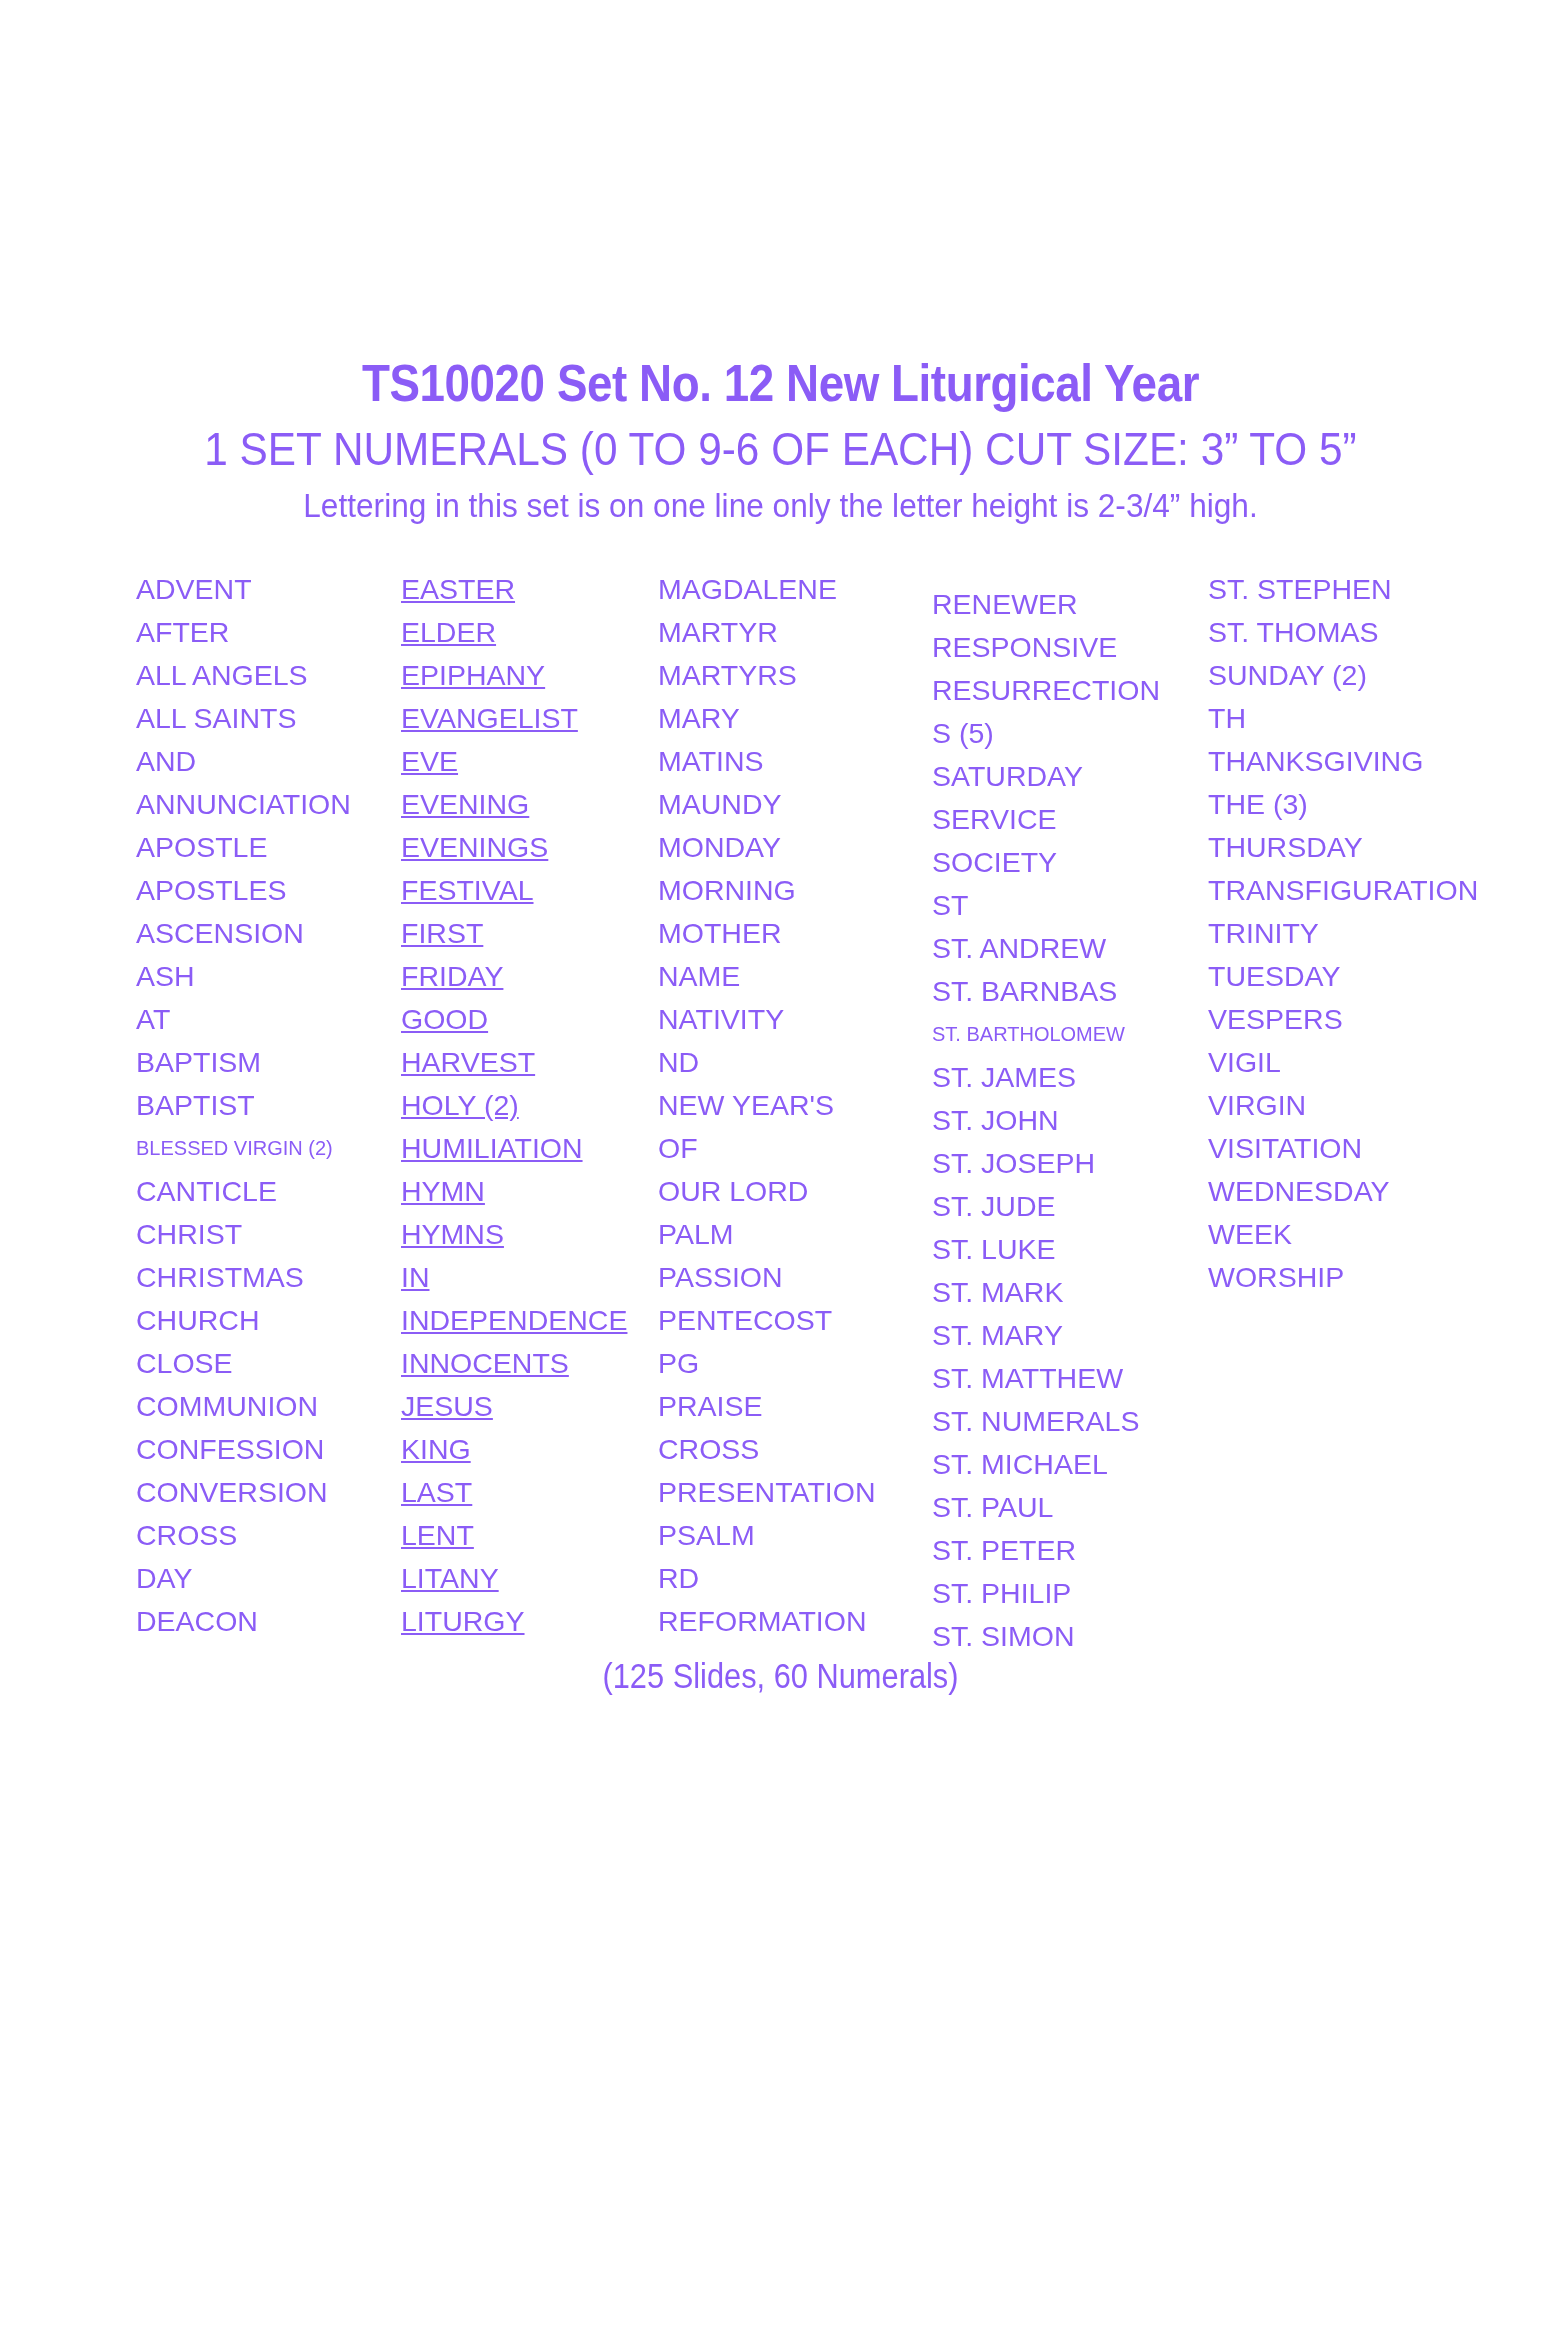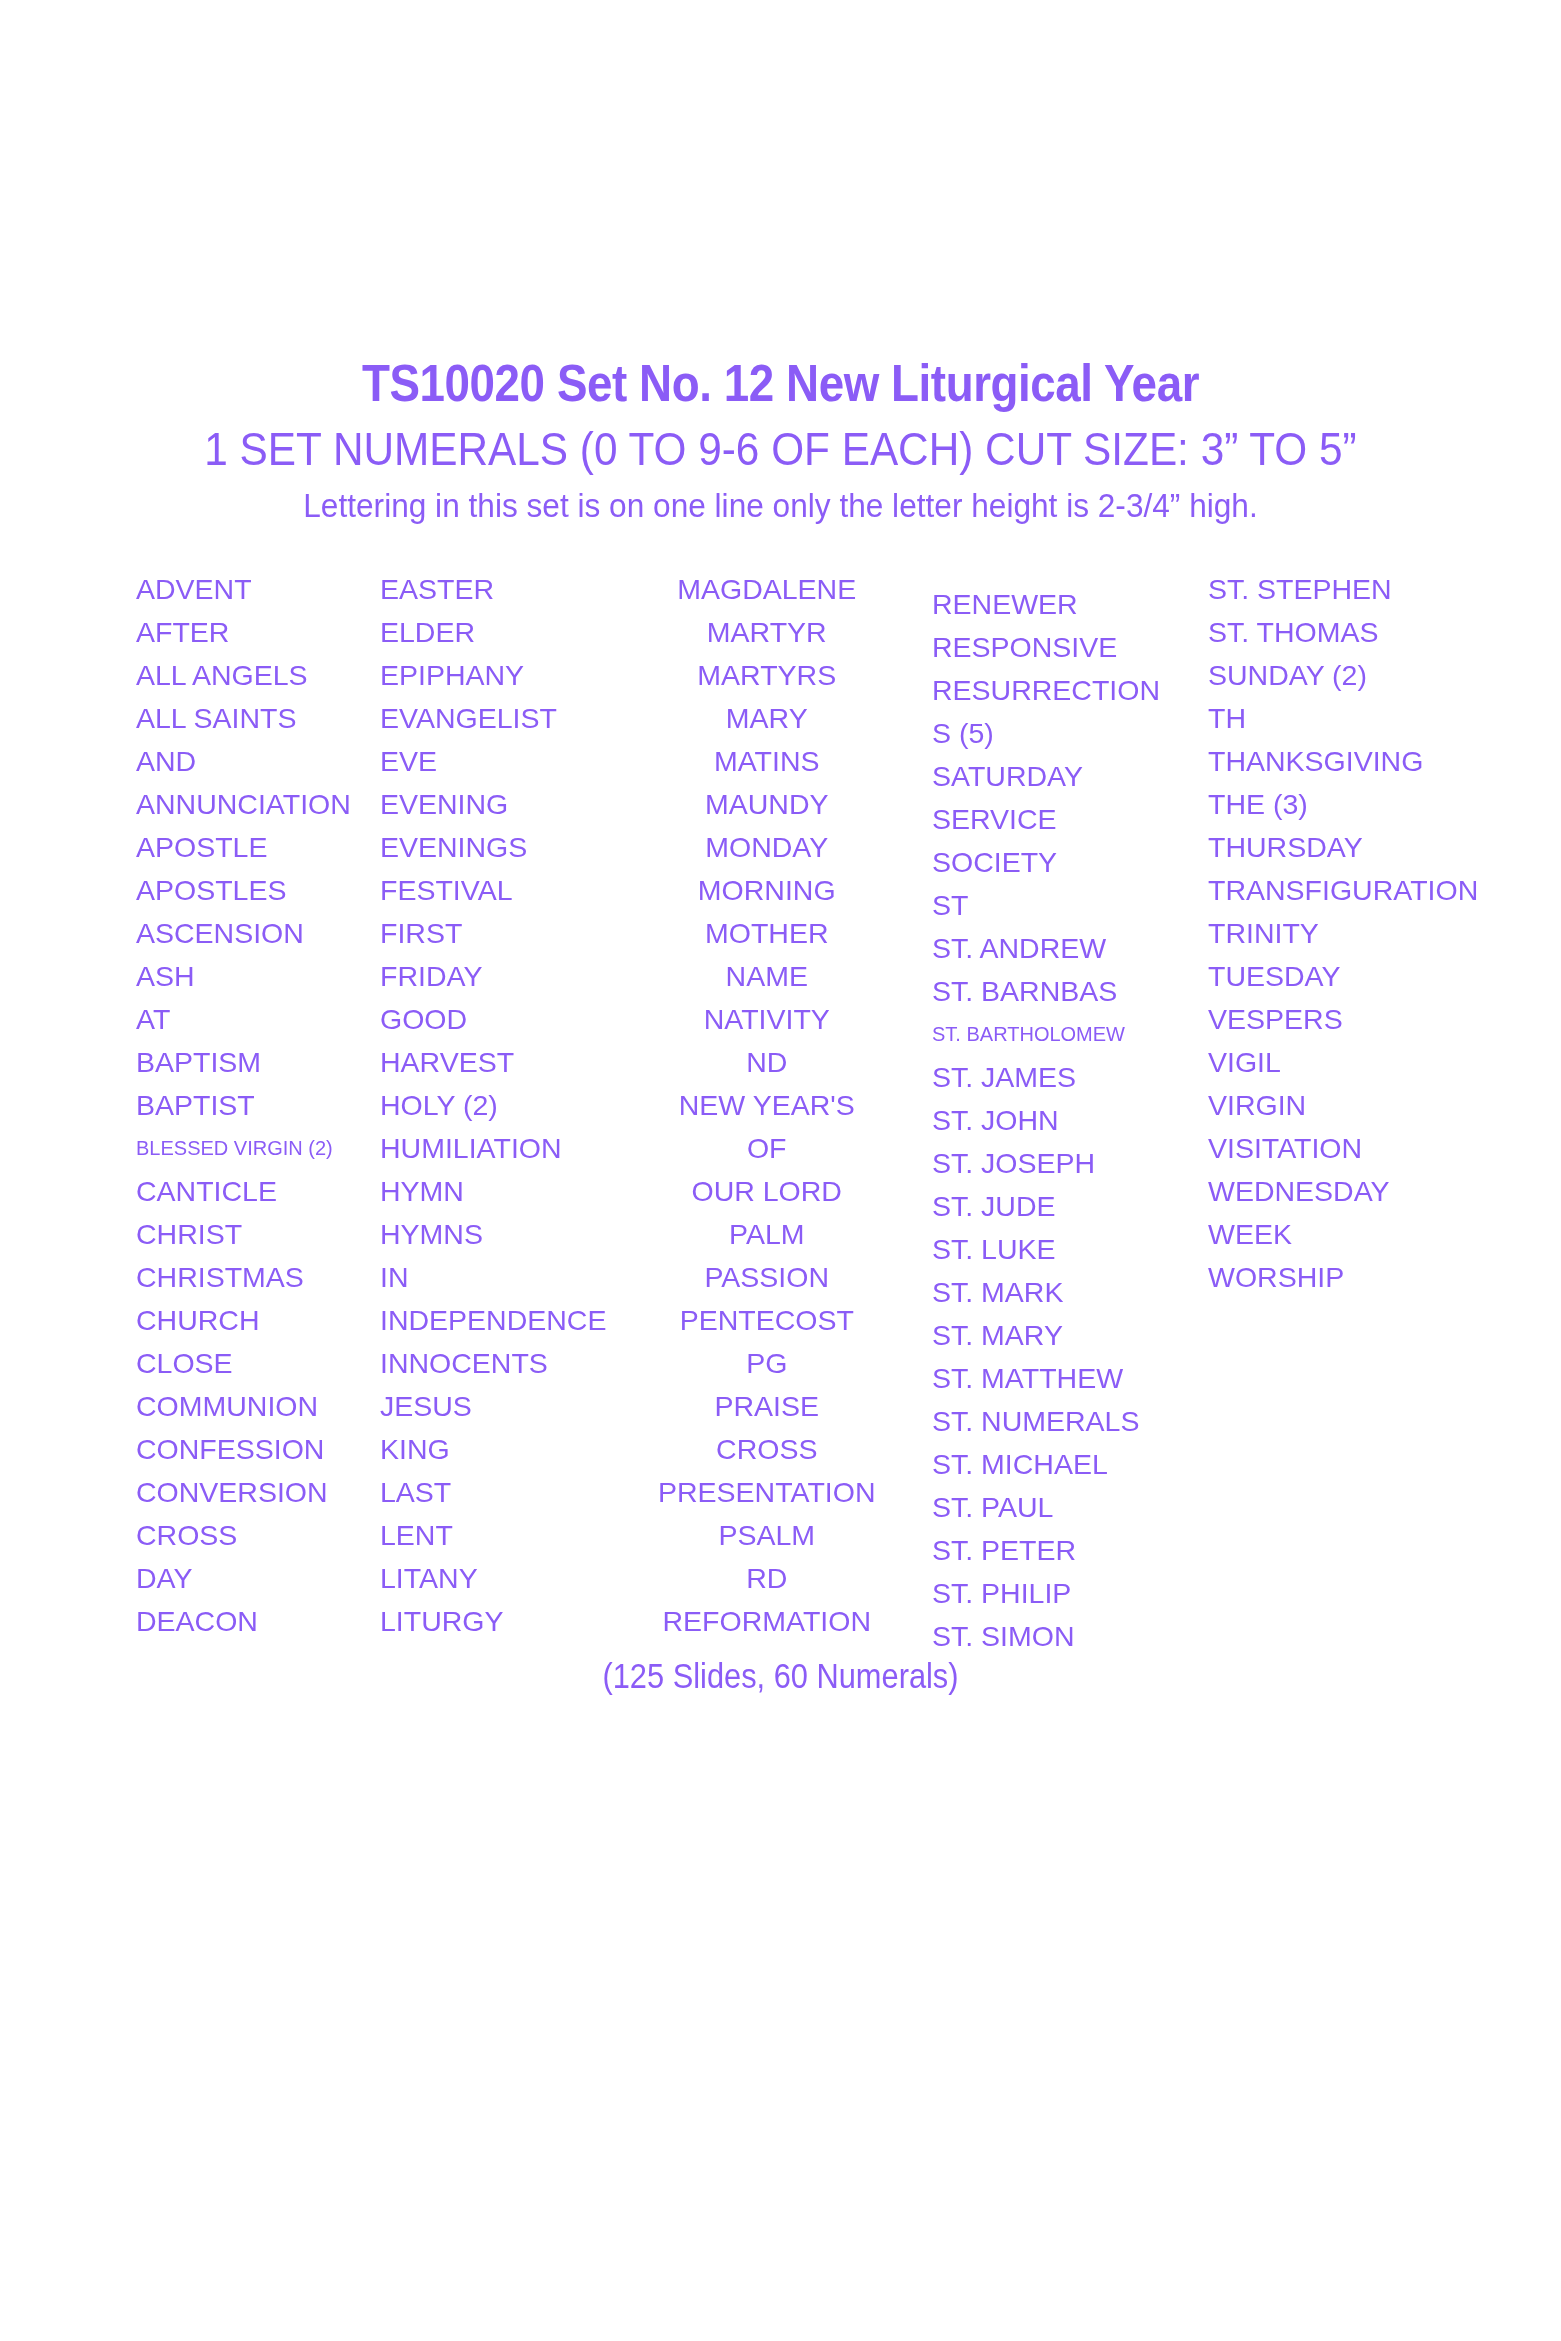--- a/index.html
+++ b/index.html
@@ -64,22 +64,22 @@
     left: 0;
     width: 1561px;
     height: 1084px;
   }
   .word-col {
     position: absolute;
     top: 0;
     white-space: nowrap;
   }
   .col-1 { left: 136px; }
-  .col-2 { left: 380px; }
-  .col-3 { left: 658px; text-align: center; }
+  .col-2 { left: 401px; text-decoration: underline; }
+  .col-3 { left: 658px; }
   .col-4 { left: 932px; margin-top: 15px; }
   .col-5 { left: 1208px; }
   .word {
     font-size: 28.5px;
     line-height: 43px;
     font-weight: 400;
   }
   .word.small {
     font-size: 20px;
   }

